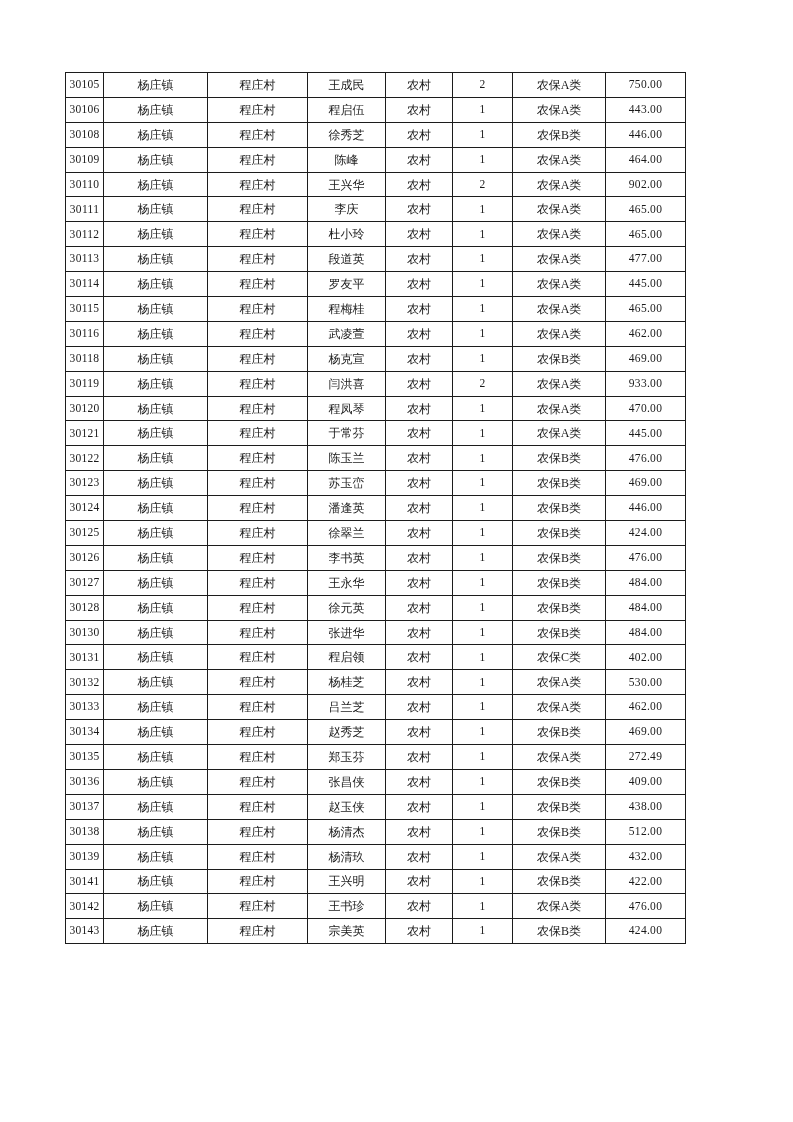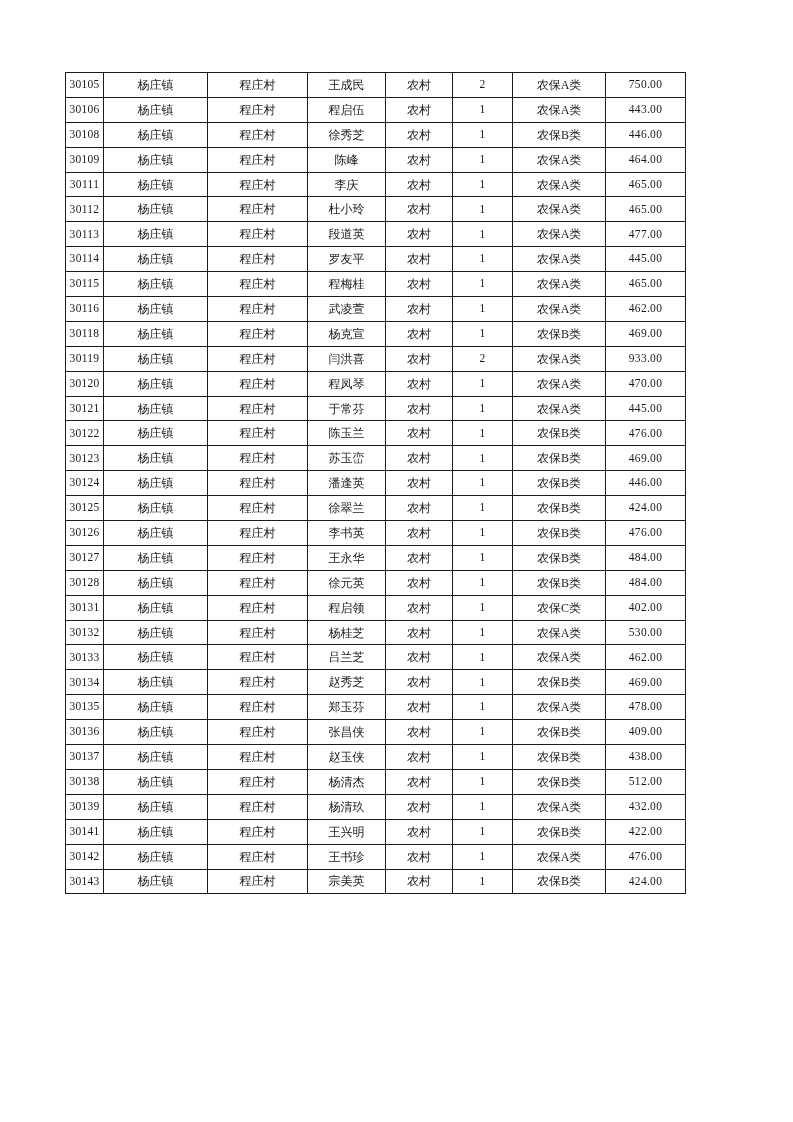--- a/index.html
+++ b/index.html
@@ -96,20 +96,30 @@
           <td class="num">30109</td>
           <td>杨庄镇</td>
           <td>程庄村</td>
           <td>陈峰</td>
           <td>农村</td>
           <td class="num">1</td>
           <td>农保A类</td>
           <td class="num">464.00</td>
         </tr>
         <tr>
+          <td class="num">30110</td>
+          <td>杨庄镇</td>
+          <td>程庄村</td>
+          <td>王兴华</td>
+          <td>农村</td>
+          <td class="num">2</td>
+          <td>农保A类</td>
+          <td class="num">902.00</td>
+        </tr>
+        <tr>
           <td class="num">30111</td>
           <td>杨庄镇</td>
           <td>程庄村</td>
           <td>李庆</td>
           <td>农村</td>
           <td class="num">1</td>
           <td>农保A类</td>
           <td class="num">465.00</td>
         </tr>
         <tr>
@@ -260,20 +270,30 @@
           <td>农村</td>
           <td class="num">1</td>
           <td>农保B类</td>
           <td class="num">484.00</td>
         </tr>
         <tr>
           <td class="num">30128</td>
           <td>杨庄镇</td>
           <td>程庄村</td>
           <td>徐元英</td>
+          <td>农村</td>
+          <td class="num">1</td>
+          <td>农保B类</td>
+          <td class="num">484.00</td>
+        </tr>
+        <tr>
+          <td class="num">30130</td>
+          <td>杨庄镇</td>
+          <td>程庄村</td>
+          <td>张进华</td>
           <td>农村</td>
           <td class="num">1</td>
           <td>农保B类</td>
           <td class="num">484.00</td>
         </tr>
         <tr>
           <td class="num">30131</td>
           <td>杨庄镇</td>
           <td>程庄村</td>
           <td>程启领</td>
@@ -313,21 +333,21 @@
           <td class="num">469.00</td>
         </tr>
         <tr>
           <td class="num">30135</td>
           <td>杨庄镇</td>
           <td>程庄村</td>
           <td>郑玉芬</td>
           <td>农村</td>
           <td class="num">1</td>
           <td>农保A类</td>
-          <td class="num">478.00</td>
+          <td class="num">272.49</td>
         </tr>
         <tr>
           <td class="num">30136</td>
           <td>杨庄镇</td>
           <td>程庄村</td>
           <td>张昌侠</td>
           <td>农村</td>
           <td class="num">1</td>
           <td>农保B类</td>
           <td class="num">409.00</td>

